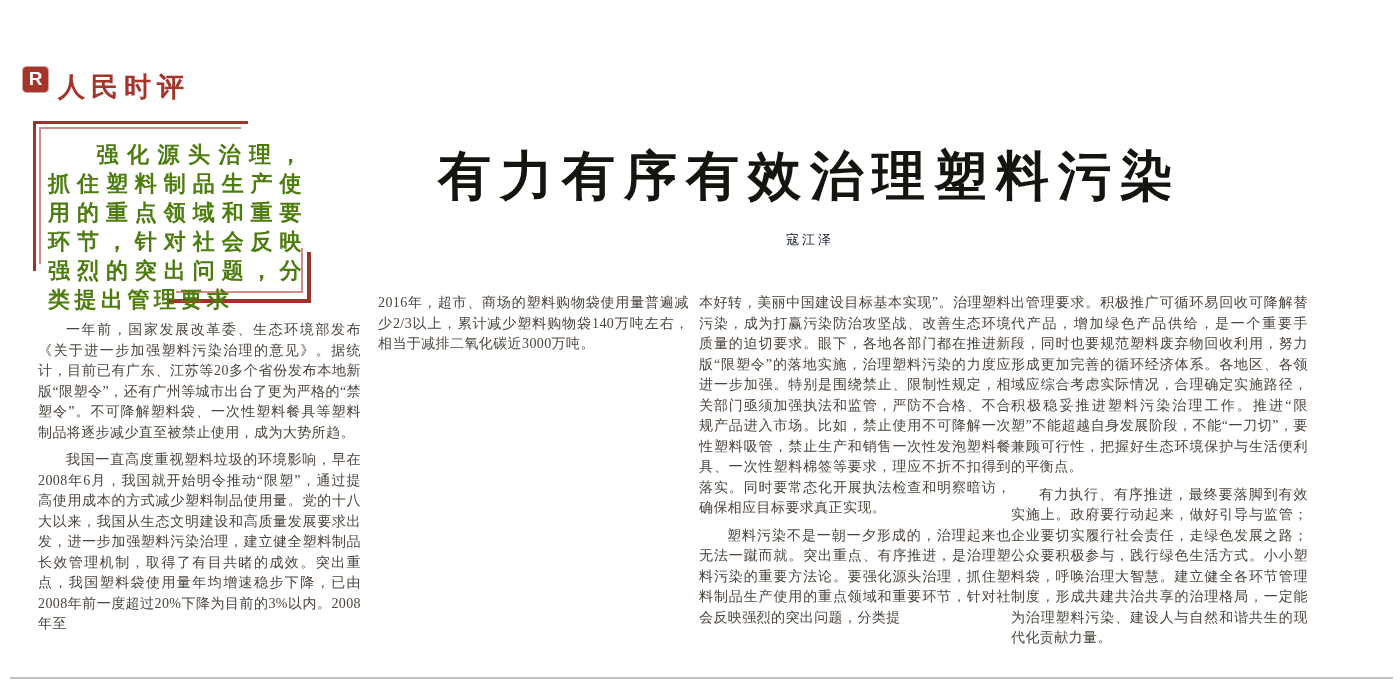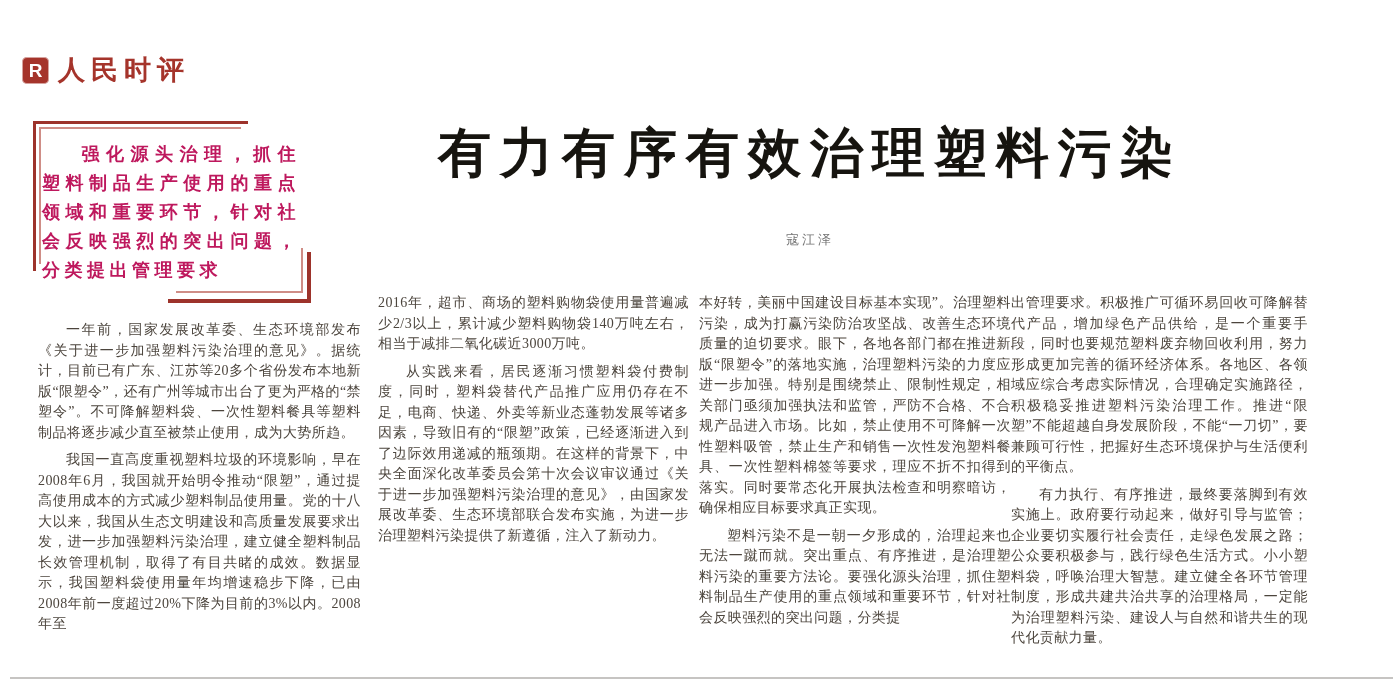--- a/index.html
+++ b/index.html
@@ -6,42 +6,42 @@
   .page{position:relative;width:1400px;height:700px;background:#ffffff;overflow:hidden;
         font-family:"Liberation Serif","DejaVu Serif",serif;}
 
   
   .masthead{position:absolute;left:22px;top:57px;display:flex;align-items:center;gap:9px;}
   .logo{width:27px;height:27px;background:#a5342b;border-radius:5px;color:#ffffff;
         font-family:"Liberation Sans",sans-serif;font-weight:bold;font-size:19px;
         display:flex;align-items:center;justify-content:center;
         box-shadow:inset 0 0 0 1px rgba(255,255,255,0.55);}
   .section-title{color:#a5342b;font-weight:bold;font-size:27px;letter-spacing:6px;
-        font-family:"Liberation Sans",sans-serif;line-height:1;}
+        font-family:"Liberation Sans",sans-serif;line-height:1;margin-top:17px;}
 
   
   .br-tl-outer{position:absolute;left:33px;top:121px;width:212px;height:147px;
         border-top:3px solid #9d332b;border-left:3px solid #9d332b;}
   .br-tl-inner{position:absolute;left:39px;top:127px;width:200px;height:135px;
         border-top:2px solid #cf8d86;border-left:2px solid #cf8d86;}
   .br-br-outer{position:absolute;left:168px;top:252px;width:139px;height:47px;
         border-bottom:4px solid #9d332b;border-right:4px solid #9d332b;}
   .br-br-inner{position:absolute;left:176px;top:248px;width:125px;height:43px;
         border-bottom:2px solid #cf8d86;border-right:2px solid #cf8d86;}
   .quote-text{position:absolute;left:42px;top:140px;width:258px;
         font-family:"Liberation Sans",sans-serif;font-weight:bold;
-        font-size:18px;line-height:29px;letter-spacing:4.5px;color:#be185d;
-        text-align:justify;text-indent:2.2em;}
+        font-size:22px;line-height:29px;letter-spacing:4.5px;color:#4d7c0f;
+        text-align:justify;text-indent:2.2em;padding-left:6px;}
 
   
-  .headline{position:absolute;left:360px;top:124px;width:900px;text-align:center;
+  .headline{position:absolute;left:360px;top:147px;width:900px;text-align:center;
         font-family:"Liberation Sans",sans-serif;font-weight:bold;font-size:53px;
         letter-spacing:9px;color:#16140f;line-height:1.1;white-space:nowrap;}
   .byline{position:absolute;left:360px;top:231px;width:900px;text-align:center;
-        font-size:13px;color:#737373;letter-spacing:3px;}
+        font-size:13px;color:#0f172a;letter-spacing:3px;}
 
   
   .col{position:absolute;font-size:14px;line-height:20.5px;letter-spacing:0.4px;
         text-align:justify;color:#4c453d;}
   .col p{margin:0;}
   .col p + p{margin-top:7px;}
   .indent{text-indent:2em;}
   .col1{left:38px;top:320px;width:323px;}
   .col2{left:378px;top:293px;width:311px;font-family:Liberation Serif, serif;}
   .col3{left:699px;top:293px;width:312px;}
@@ -64,26 +64,25 @@
   <div class="br-tl-inner"></div>
   <div class="br-br-outer"></div>
   <div class="br-br-inner"></div>
   <div class="quote-text">强化源头治理，抓住塑料制品生产使用的重点领域和重要环节，针对社会反映强烈的突出问题，分类提出管理要求</div>
 
   <div class="headline">有力有序有效治理塑料污染</div>
   <div class="byline">寇江泽</div>
 
   <div class="col col1">
     <p class="indent">一年前，国家发展改革委、生态环境部发布《关于进一步加强塑料污染治理的意见》。据统计，目前已有广东、江苏等20多个省份发布本地新版“限塑令”，还有广州等城市出台了更为严格的“禁塑令”。不可降解塑料袋、一次性塑料餐具等塑料制品将逐步减少直至被禁止使用，成为大势所趋。</p>
-    <p class="indent">我国一直高度重视塑料垃圾的环境影响，早在2008年6月，我国就开始明令推动“限塑”，通过提高使用成本的方式减少塑料制品使用量。党的十八大以来，我国从生态文明建设和高质量发展要求出发，进一步加强塑料污染治理，建立健全塑料制品长效管理机制，取得了有目共睹的成效。数据显示，我国塑料袋使用量年均增速稳步下降，已由2008年前一度超过20%下降为目前的3%以内。2008年至</p>
+    <p class="indent">我国一直高度重视塑料垃圾的环境影响，早在2008年6月，我国就开始明令推动“限塑”，通过提高使用成本的方式减少塑料制品使用量。党的十八大以来，我国从生态文明建设和高质量发展要求出发，进一步加强塑料污染治理，建立健全塑料制品长效管理机制，取得了有目共睹的成效。突出重点，我国塑料袋使用量年均增速稳步下降，已由2008年前一度超过20%下降为目前的3%以内。2008年至</p>
   </div>
 
   <div class="col col2">
     <p>2016年，超市、商场的塑料购物袋使用量普遍减少2/3以上，累计减少塑料购物袋140万吨左右，相当于减排二氧化碳近3000万吨。</p>
-    <p class="indent">从实践来看，居民逐渐习惯塑料袋付费制度，同时，塑料袋替代产品推广应用仍存在不足，电商、快递、外卖等新业态蓬勃发展等诸多因素，导致旧有的“限塑”政策，已经逐渐进入到了边际效用递减的瓶颈期。在这样的背景下，中央全面深化改革委员会第十次会议审议通过《关于进一步加强塑料污染治理的意见》，由国家发展改革委、生态环境部联合发布实施，为进一步治理塑料污染提供了新遵循，注入了新动力。</p>
   </div>
 
   <div class="col col4">
     <p>出管理要求。积极推广可循环易回收可降解替代产品，增加绿色产品供给，是一个重要手段，同时也要规范塑料废弃物回收利用，努力形成更加完善的循环经济体系。各地区、各领域应综合考虑实际情况，合理确定实施路径，积极稳妥推进塑料污染治理工作。推进“限塑”不能超越自身发展阶段，不能“一刀切”，要兼顾可行性，把握好生态环境保护与生活便利的平衡点。</p>
     <p class="indent">有力执行、有序推进，最终要落脚到有效实施上。政府要行动起来，做好引导与监管；企业要切实履行社会责任，走绿色发展之路；公众要积极参与，践行绿色生活方式。小小塑料袋，呼唤治理大智慧。建立健全各环节管理制度，形成共建共治共享的治理格局，一定能为治理塑料污染、建设人与自然和谐共生的现代化贡献力量。</p>
   </div>
 
   <div class="col col3">
     <p>本好转，美丽中国建设目标基本实现”。治理塑料污染，成为打赢污染防治攻坚战、改善生态环境质量的迫切要求。眼下，各地各部门都在推进新版“限塑令”的落地实施，治理塑料污染的力度应进一步加强。特别是围绕禁止、限制性规定，相关部门亟须加强执法和监管，严防不合格、不合规产品进入市场。比如，禁止使用不可降解一次性塑料吸管，禁止生产和销售一次性发泡塑料餐具、一次性塑料棉签等要求，理应不折不扣得到落实。同时要常态化开展执法检查和明察暗访，确保相应目标要求真正实现。</p>
     <p class="indent">塑料污染不是一朝一夕形成的，治理起来也无法一蹴而就。突出重点、有序推进，是治理塑料污染的重要方法论。要强化源头治理，抓住塑料制品生产使用的重点领域和重要环节，针对社会反映强烈的突出问题，分类提</p>

